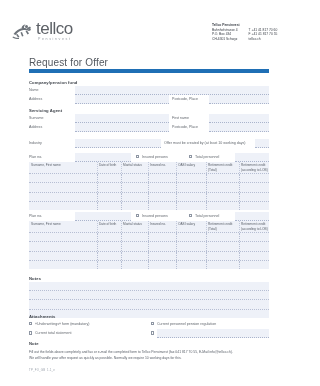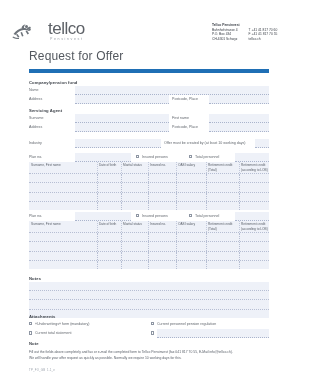--- a/index.html
+++ b/index.html
@@ -7,33 +7,33 @@
     width:298px;height:386px;overflow:hidden;
     background:#ffffff;
     font-family:"Liberation Sans", sans-serif;
     color:#4a4f57;
     -webkit-font-smoothing:antialiased;
   }
   .page{position:relative;width:298px;height:386px;background:#fff;}
 
   
   .header{position:absolute;left:0;top:0;width:298px;height:58px;}
-  .logo{position:absolute;left:12px;top:21px;display:flex;align-items:center;gap:12px;}
+  .logo{position:absolute;left:12px;top:21px;display:flex;align-items:center;}
   .logo-mark{width:22px;height:20px;position:relative;flex:none;margin-top:1px;}
   .logo-text{margin-left:2px;}
   .logo-word{font-size:17px;line-height:15px;letter-spacing:-0.5px;color:#5d6167;font-weight:400;}
   .logo-sub{font-size:3.6px;line-height:5px;letter-spacing:1.6px;color:#9aa0a8;margin-top:1px;padding-left:2px;}
 
   .addr{position:absolute;left:212px;top:23px;font-size:3.3px;line-height:4.2px;color:#3c4149;}
   .addr table{border-collapse:collapse;}
   .addr td{padding:0 0 0.4px 0;vertical-align:top;font-size:3.3px;line-height:4.3px;white-space:nowrap;}
   .addr td.c2{padding-left:9px;}
   .addr .b{font-weight:bold;}
 
-  .doctitle{position:absolute;left:29px;top:49px;font-size:12px;color:#53585f;letter-spacing:0.15px;}
+  .doctitle{position:absolute;left:29px;top:57px;font-size:10px;color:#53585f;letter-spacing:0.15px;}
   .accentbar{position:absolute;left:29px;top:69px;width:240px;height:4px;background:#1f6fb5;}
 
   
   .sec{position:absolute;left:29px;width:240px;}
   .sechead{font-size:4.2px;font-weight:bold;color:#3f444b;letter-spacing:.1px;height:7px;line-height:7px;}
   .row{position:relative;height:8px;margin-bottom:1.2px;}
   .lbl{position:absolute;top:0;font-size:3.6px;line-height:8px;color:#62676e;white-space:nowrap;}
   .fld{position:absolute;top:0;height:8px;background:#eef1f8;border-bottom:0.6px dotted #aab4cc;}
 
   

